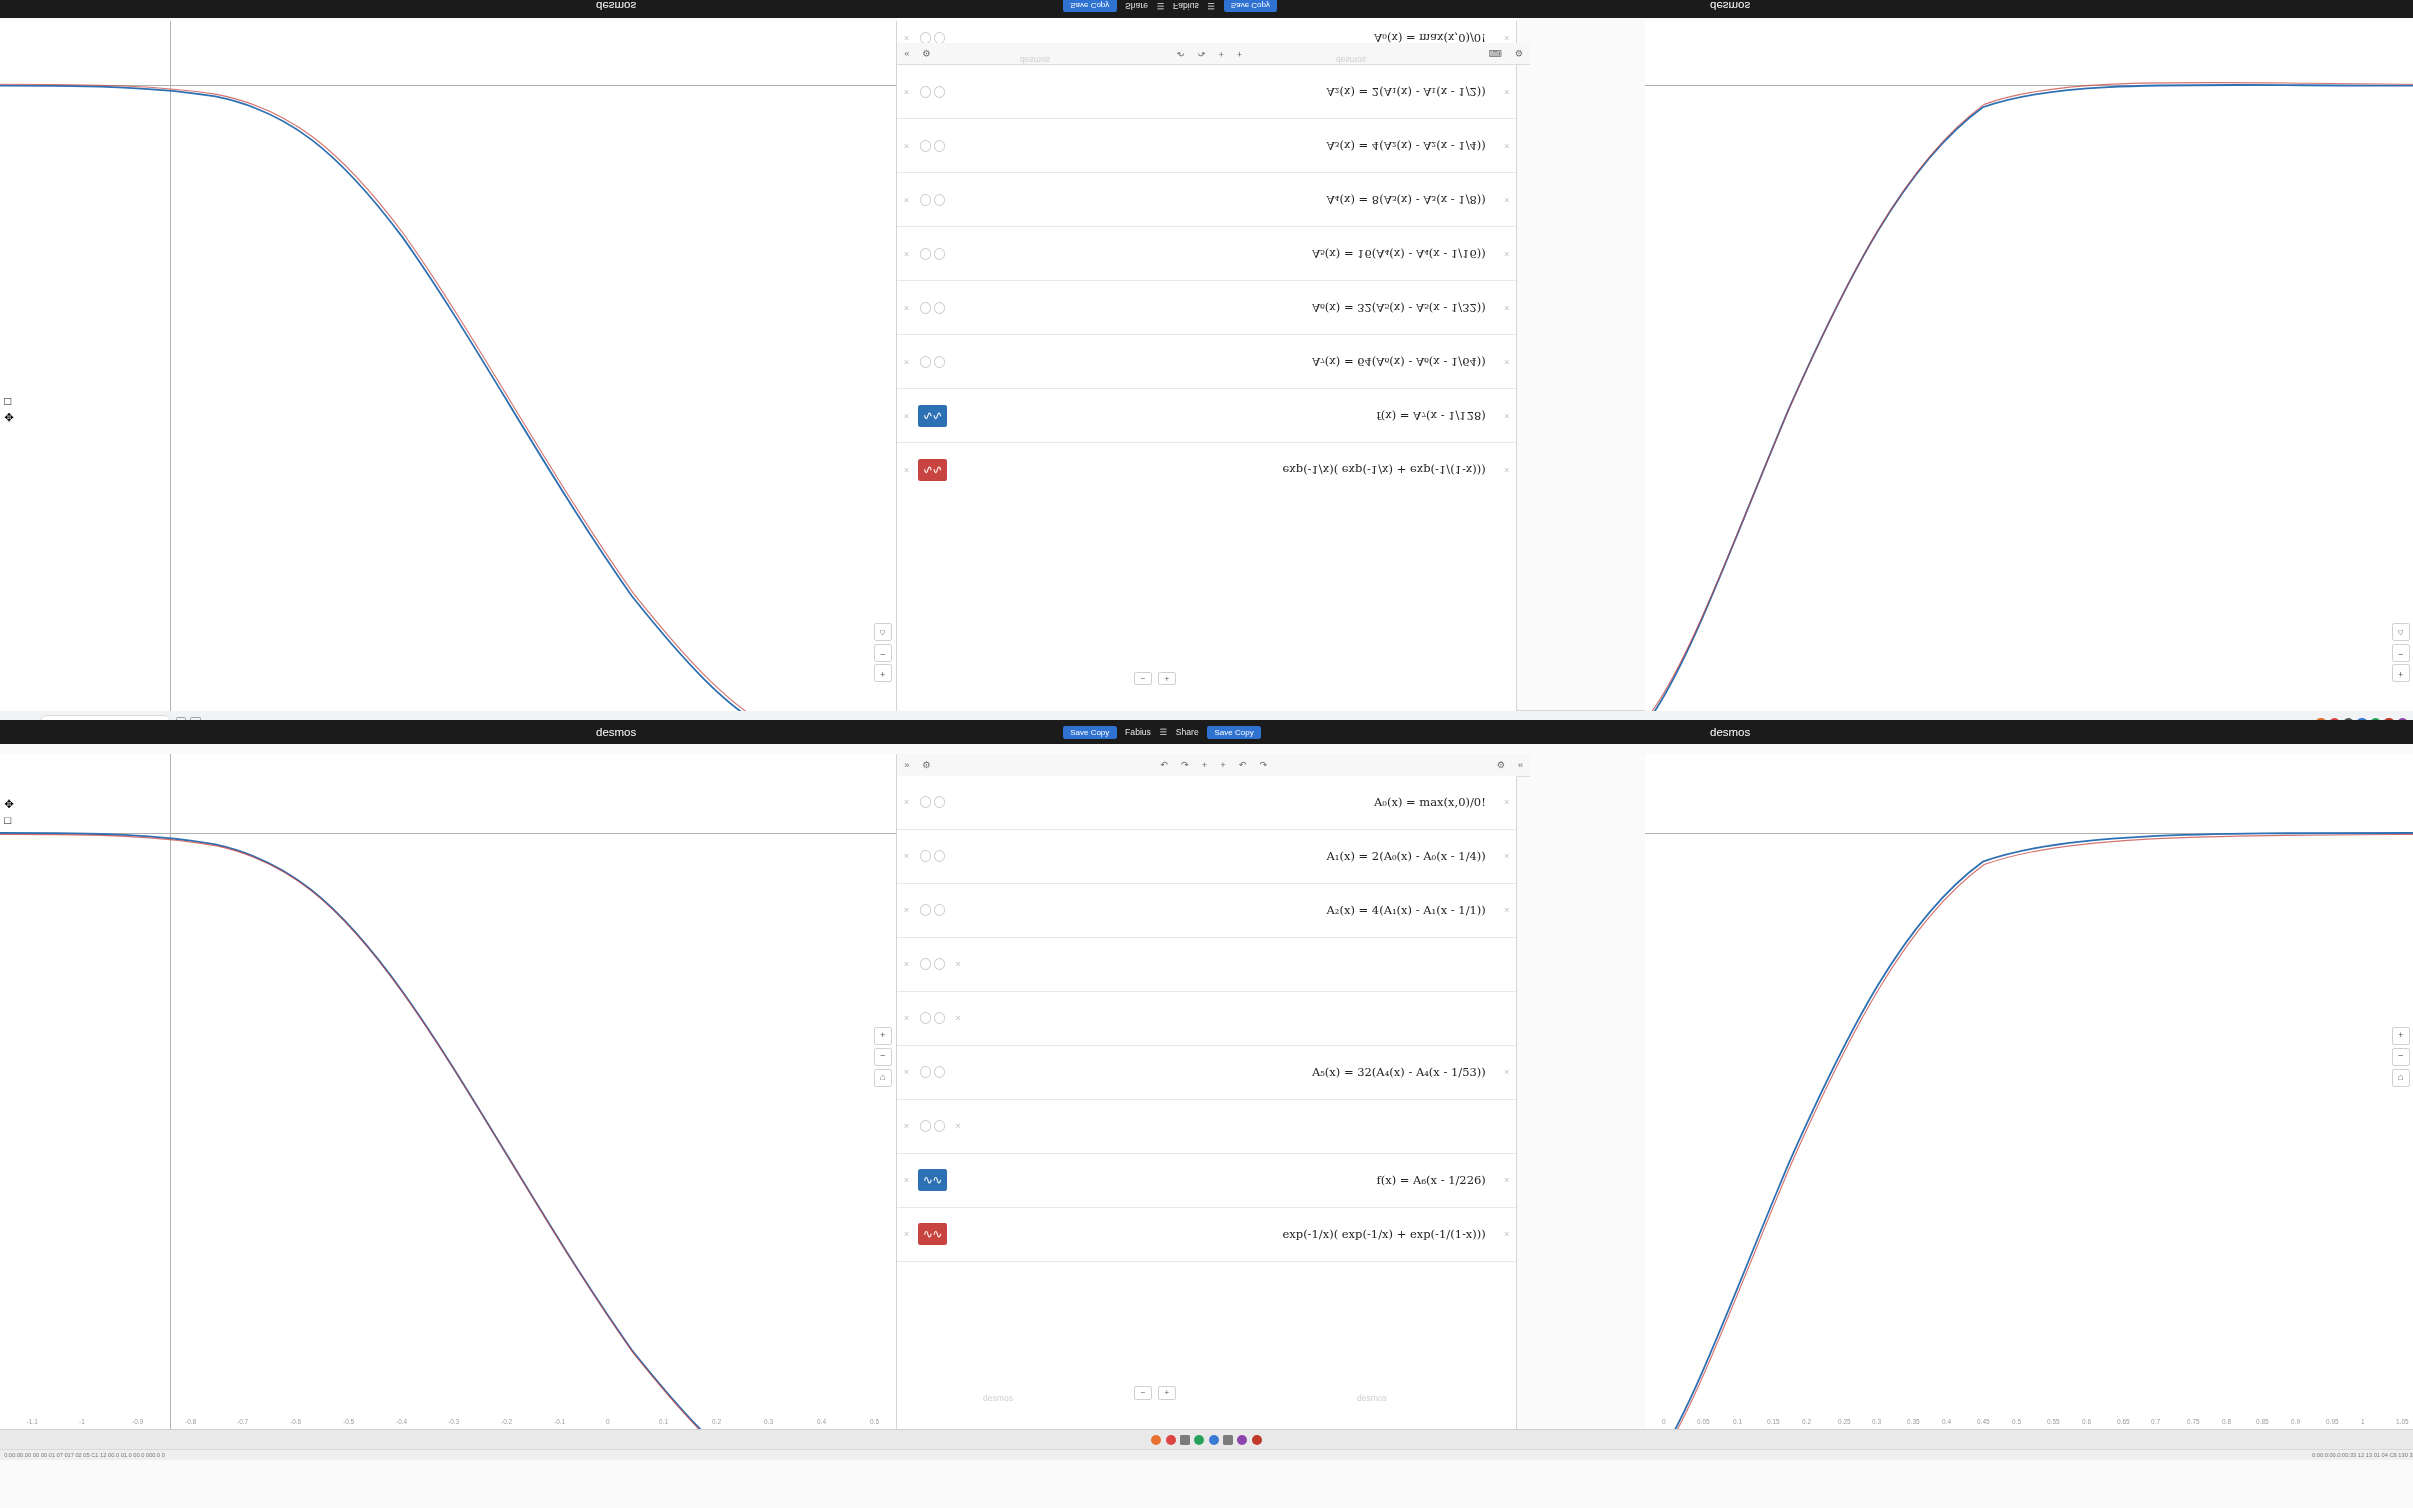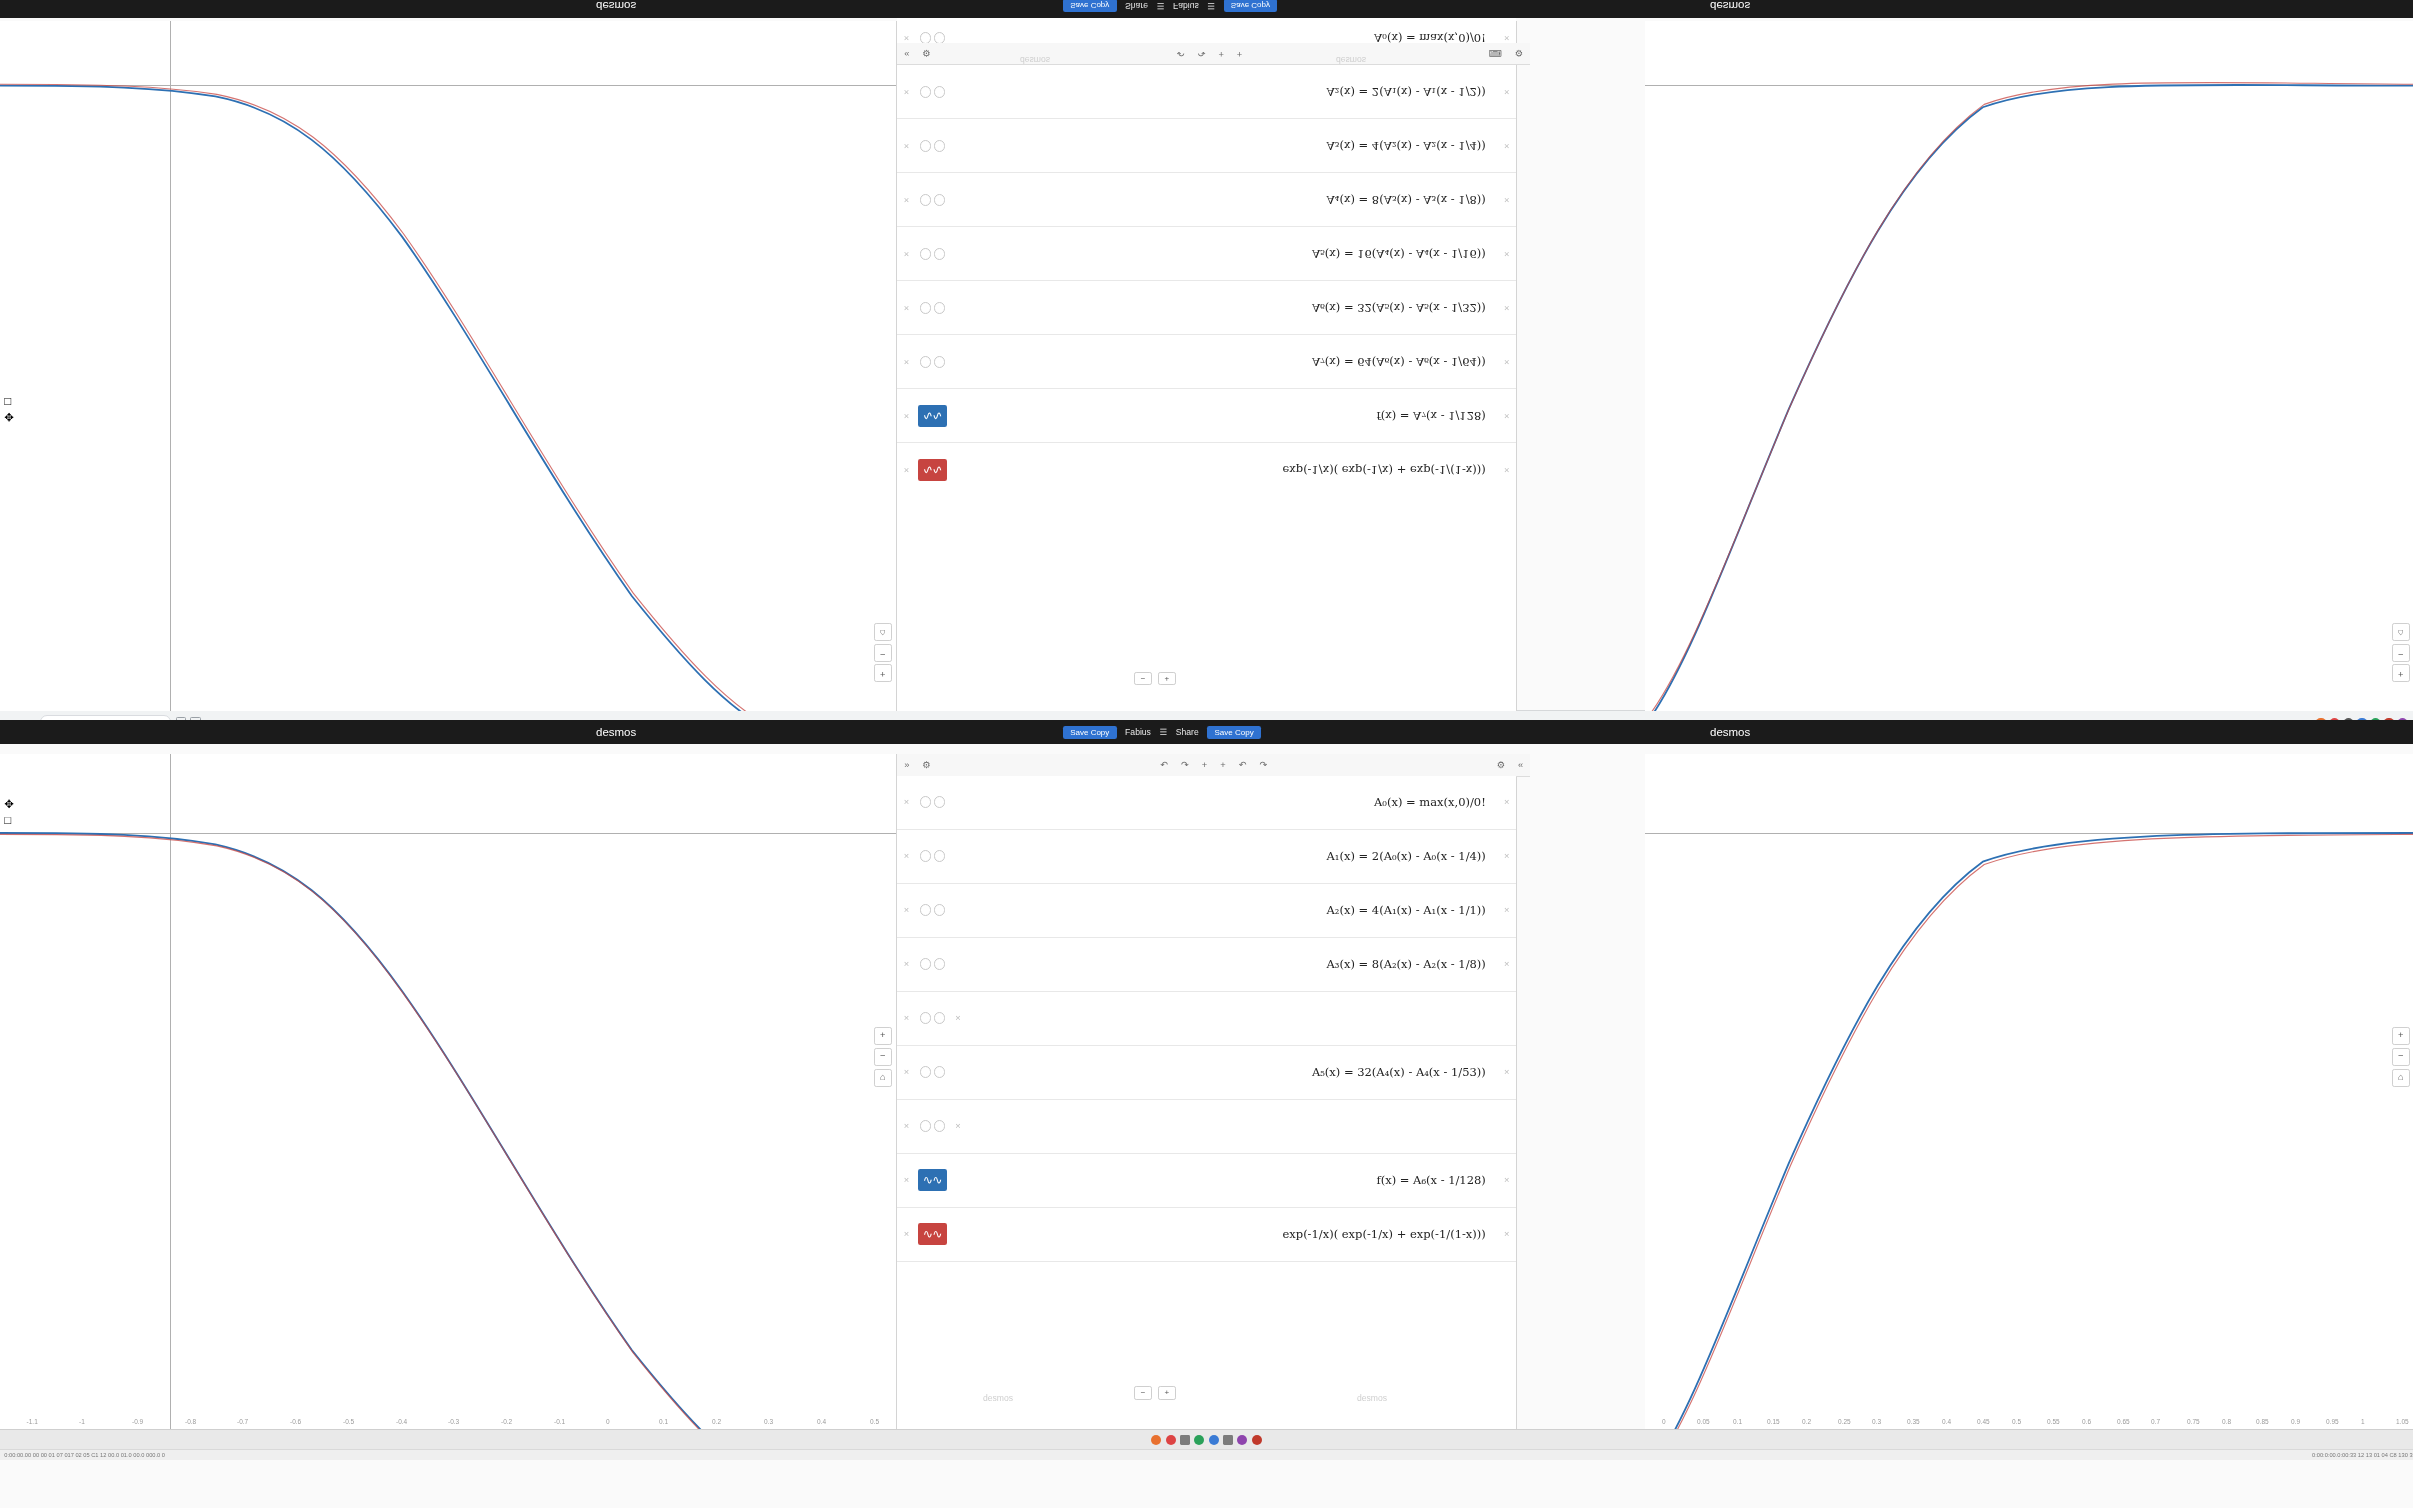--- a/index.html
+++ b/index.html
@@ -343,21 +343,20 @@
               </span>
               <span class="expr">A₂(x) = 4(A₁(x) - A₁(x - 1/1))</span>
               <span class="xbtn">×</span>
             </div>
             <div class="row">
               <span class="xbtn">×</span>
               <span class="icon">
                 <span class="ring"></span>
                 <span class="ring"></span>
               </span>
-              <span class="expr">A₃(x) = 8(A₂(x) - A₂(x - 1/8))</span>
               <span class="xbtn">×</span>
             </div>
             <div class="row">
               <span class="xbtn">×</span>
               <span class="icon">
                 <span class="ring"></span>
                 <span class="ring"></span>
               </span>
               <span class="xbtn">×</span>
             </div>
@@ -378,21 +377,21 @@
               </span>
               <span class="xbtn">×</span>
             </div>
             <div class="row">
               <span class="xbtn">×</span>
               <span class="icon">
                 <div class="swatch blue">
                   <span class="wave">∿∿</span>
                 </div>
               </span>
-              <span class="expr">f(x) = A₆(x - 1/128)</span>
+              <span class="expr">f(x) = A₆(x - 1/226)</span>
               <span class="xbtn">×</span>
             </div>
             <div class="row">
               <span class="xbtn">×</span>
               <span class="icon">
                 <div class="swatch red">
                   <span class="wave">∿∿</span>
                 </div>
               </span>
               <span class="expr">exp(-1/x)( exp(-1/x) + exp(-1/(1-x)))</span>

